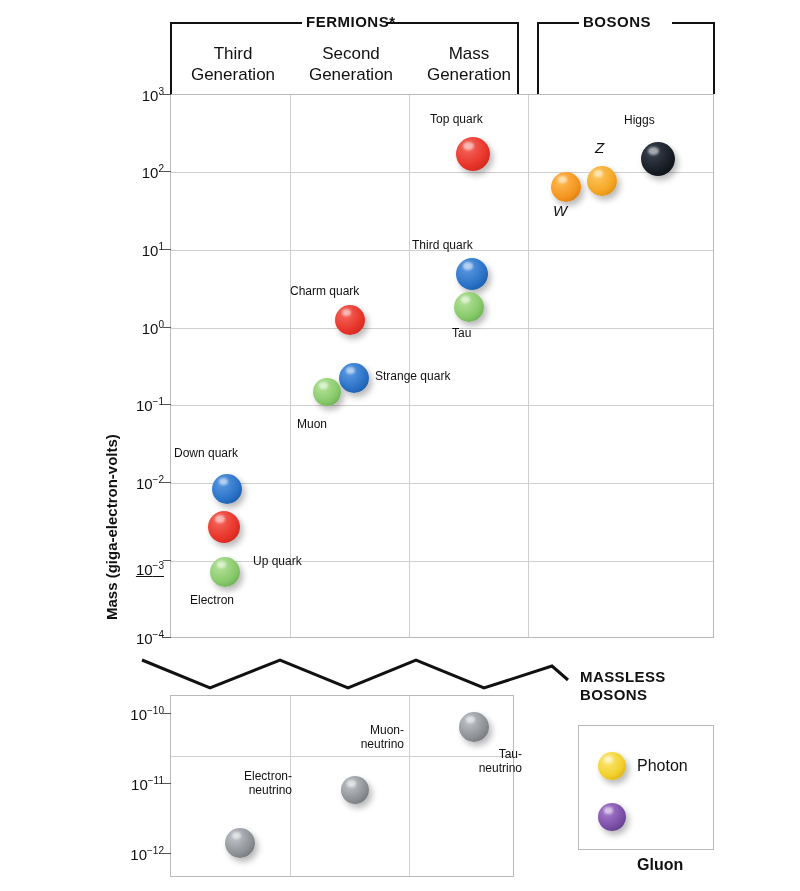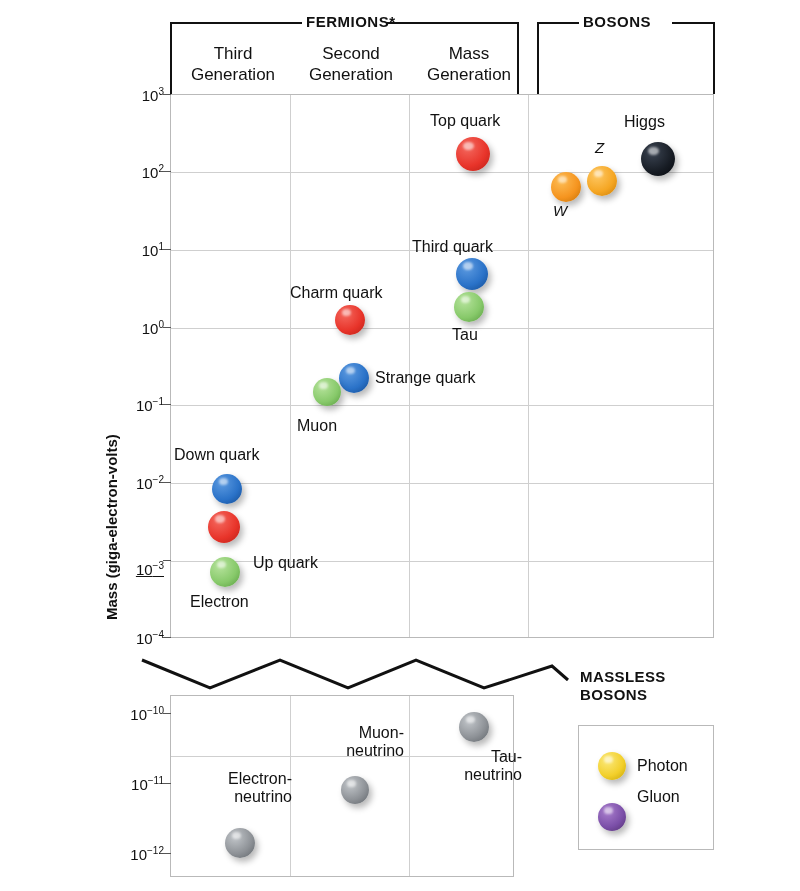--- a/index.html
+++ b/index.html
@@ -105,21 +105,21 @@
     left: 22%;
     top: 14%;
     width: 30%;
     height: 24%;
     border-radius: 50%;
     background: rgba(255,255,255,0.55);
     filter: blur(1px);
   }
   .plabel {
     position: absolute;
-    font-size: 16px;
+    font-size: 12px;
     color: #111;
     white-space: nowrap;
   }
   .plabel.two-line { line-height: 1.15; text-align: right; }
   .plabel.italic { font-style: italic; font-size: 15px; }
 
   
   .break-zig { position: absolute; }
 
   
@@ -282,15 +282,15 @@
   <div class="mb-title" style="left:580px; top:668px;">
     <div>MASSLESS</div>
     <div>BOSONS</div>
   </div>
   <div class="mb-box" style="left:578px; top:725px; width:136px; height:125px;"></div>
 
   <div class="particle" style="left:598px; top:752px; width:28px; height:28px; background:radial-gradient(circle at 34% 30%, #fbe97c, #f2cf2a 58%, #c2a008);"></div>
   <div class="mb-item-label" style="left:637px; top:757px;">Photon</div>
 
   <div class="particle" style="left:598px; top:803px; width:28px; height:28px; background:radial-gradient(circle at 34% 30%, #a97ecd, #7b4fa8 58%, #52306f);"></div>
-  <div class="mb-item-label" style="left:637px; top:788px;">Gluon</div>
+  <div class="mb-item-label" style="left:637px; top:856px;font-weight:bold;">Gluon</div>
 
 </div>
 
 </body></html>

